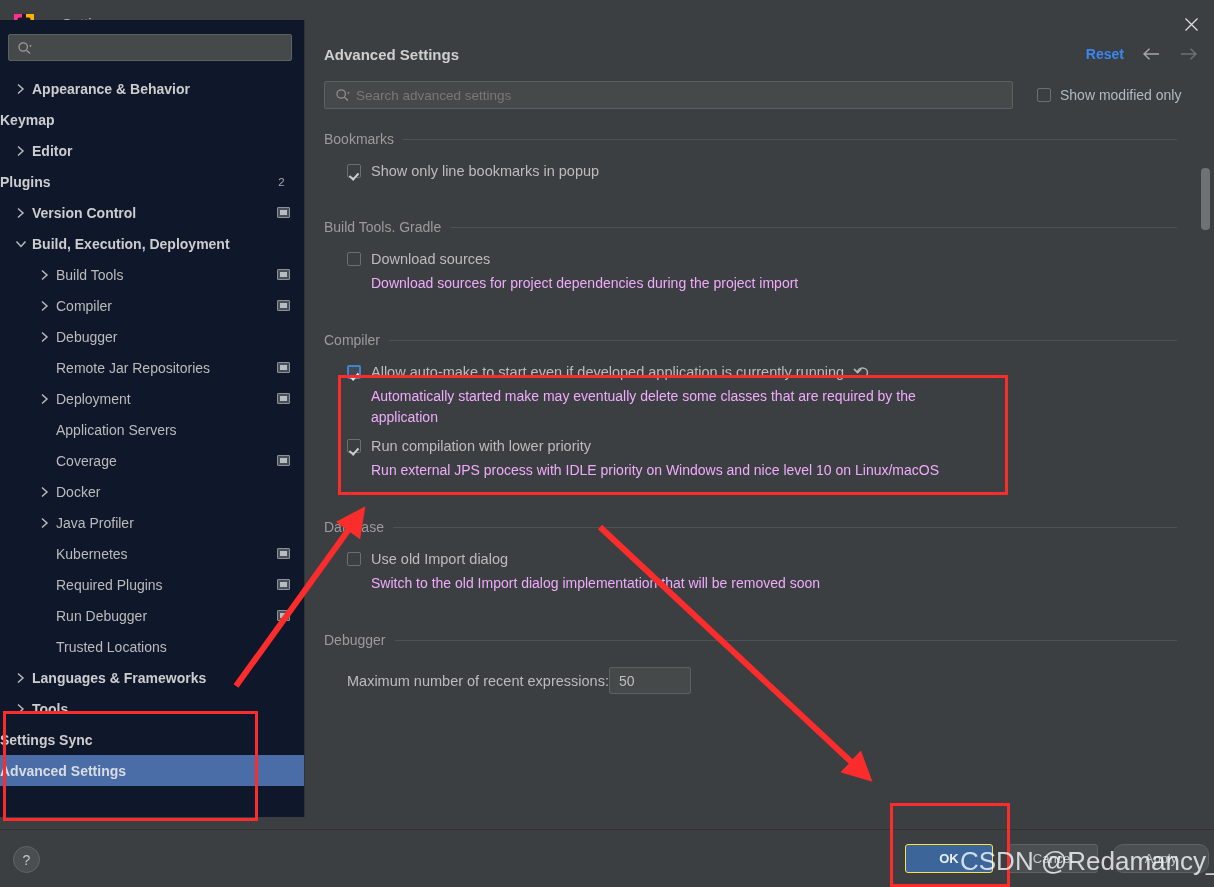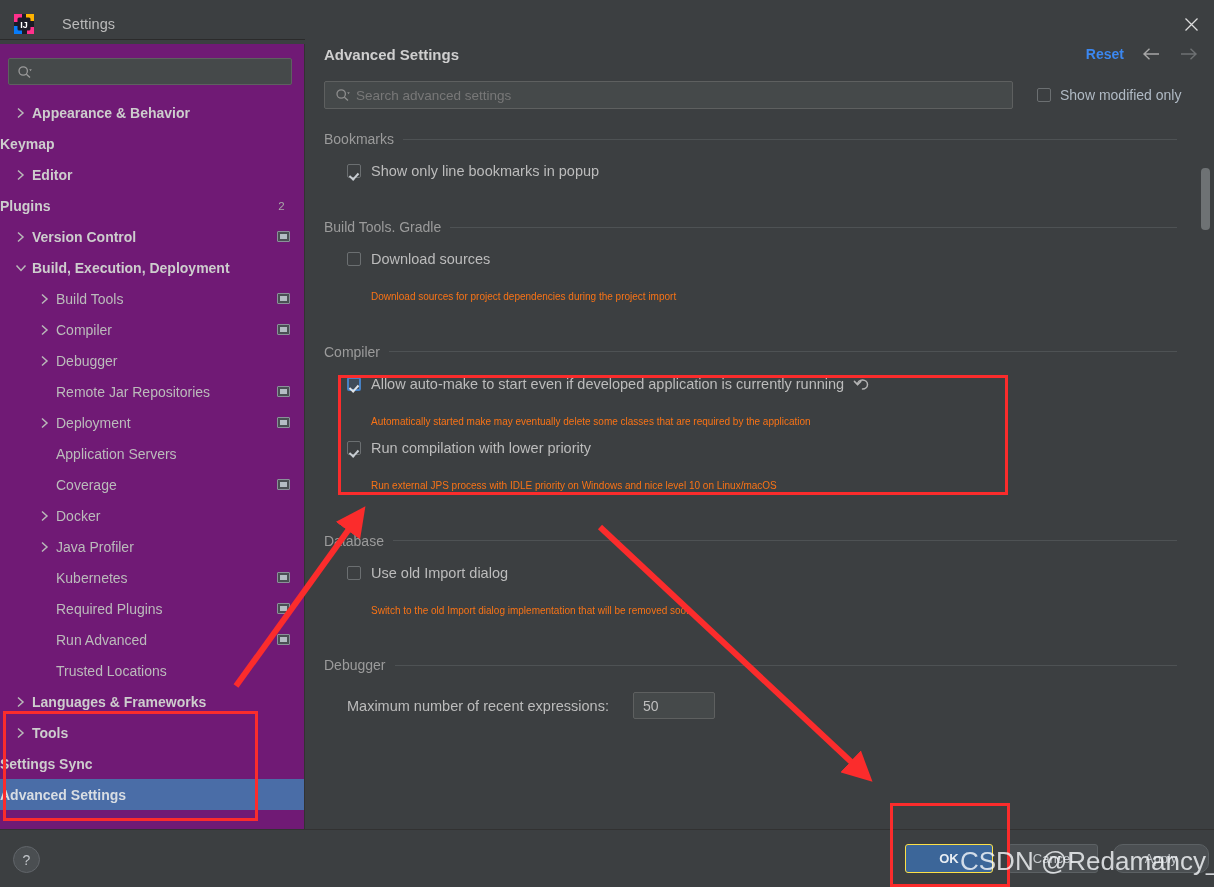--- a/index.html
+++ b/index.html
@@ -42,23 +42,23 @@
   .win-close {
     position: absolute; right: 0; top: 0;
     width: 46px; height: 32px;
     display: flex; align-items: center; justify-content: center;
     cursor: default;
   }
   .win-close svg { display: block; }
 
   
   .sidebar {
-    position: absolute; top: 44px; left: 0;
+    position: absolute; top: 20px; left: 0;
     width: 305px; height: 797px;
-    background: #701a75;
+    background: #0f172a;
     border-right: 1px solid #323232;
     overflow: hidden;
   }
   .search-wrap {
     margin: 14px 12px 0 8px;
     height: 27px;
     background: #45494a;
     border: 1px solid #5e6060;
     border-radius: 2px;
     display: flex; align-items: center;
@@ -210,31 +210,31 @@
   .group-rule { flex: 1; height: 1px; background: #4e5254; margin-right: 37px; }
 
   .opt-row {
     display: flex; align-items: flex-start;
     gap: 10px;
     margin: 10px 0 0 23px;
   }
   .opt-row .cbox { margin-top: 2px; }
   .opt-label { font-size: 14.5px; color: #bcbcbc; }
   .opt-desc {
-    font-size: 10px; color: #f97316;
-    margin: 22px 0 0 47px;
+    font-size: 14px; color: #f0abfc;
+    margin: 5px 0 0 47px;
     max-width: 600px;
     line-height: 1.45;
   }
   .undo-ico { margin-left: 9px; display:inline-flex; vertical-align: -3px; cursor:pointer;}
   .undo-ico svg { display: block; }
 
   .field-row {
     display: flex; align-items: center;
-    gap: 24px;
+    gap: 0;
     margin: 14px 0 0 23px;
   }
   .field-label { font-size: 14.5px; color: #bcbcbc; }
   .num-field {
     width: 82px; height: 27px;
     background: #45494a;
     border: 1px solid #5e6060;
     border-radius: 2px;
     display: flex; align-items: center;
     padding-left: 9px;
@@ -474,21 +474,21 @@
           <span class="tree-label">Kubernetes</span>
           <span class="spacer"></span>
           <span class="proj-badge"></span>
         </div>
         <div class="tree-row lvl1-noarrow">
           <span class="tree-label">Required Plugins</span>
           <span class="spacer"></span>
           <span class="proj-badge"></span>
         </div>
         <div class="tree-row lvl1-noarrow">
-          <span class="tree-label">Run Advanced</span>
+          <span class="tree-label">Run Debugger</span>
           <span class="spacer"></span>
           <span class="proj-badge"></span>
         </div>
         <div class="tree-row lvl1-noarrow">
           <span class="tree-label">Trusted Locations</span>
           <span class="spacer"></span>
         </div>
         <div class="tree-row bold lvl0">
           <span class="twisty">
             <svg width="10" height="12" viewBox="0 0 10 12">

